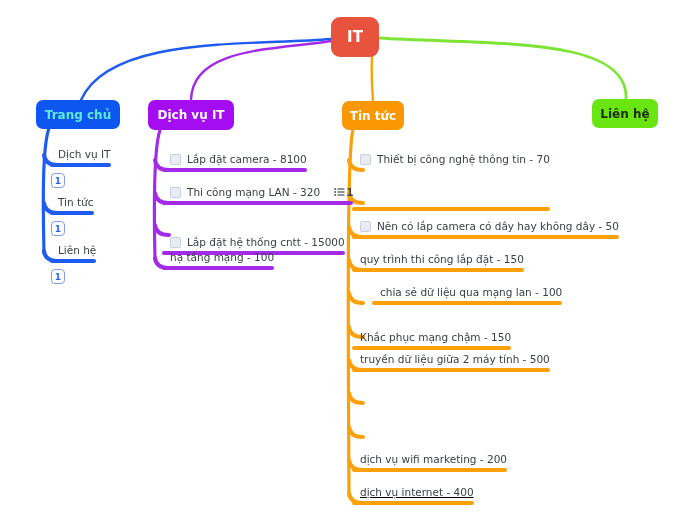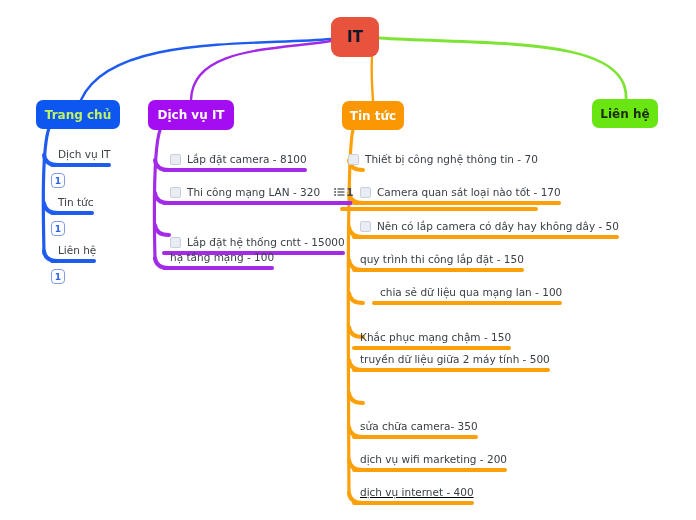--- a/index.html
+++ b/index.html
@@ -69,25 +69,25 @@
       <path d="M 349 260 Q 350 270 363 270" fill="none" stroke="#FCA00A" stroke-width="4" stroke-linecap="round"></path>
       <path d="M 349 293 Q 350 303 363 303" fill="none" stroke="#FCA00A" stroke-width="4" stroke-linecap="round"></path>
       <path d="M 349 327 Q 350 337 363 337" fill="none" stroke="#FCA00A" stroke-width="4" stroke-linecap="round"></path>
       <path d="M 349 360 Q 350 370 363 370" fill="none" stroke="#FCA00A" stroke-width="4" stroke-linecap="round"></path>
       <path d="M 349 393 Q 350 403 363 403" fill="none" stroke="#FCA00A" stroke-width="4" stroke-linecap="round"></path>
       <path d="M 349 427 Q 350 437 363 437" fill="none" stroke="#FCA00A" stroke-width="4" stroke-linecap="round"></path>
       <path d="M 349 460 Q 350 470 363 470" fill="none" stroke="#FCA00A" stroke-width="4" stroke-linecap="round"></path>
       <path d="M 349 493 Q 350 503 363 503" fill="none" stroke="#FCA00A" stroke-width="4" stroke-linecap="round"></path>
     </svg>
 
-  <div class="node n-root" style="background: rgb(232, 83, 61); color: #0f172a;">
+  <div class="node n-root" style="background: rgb(232, 83, 61); color: #ffffff;">
     <span>IT</span>
   </div>
 
-  <div class="node n-b0" style="background: rgb(13, 87, 240); color: #bef264;">
+  <div class="node n-b0" style="background: rgb(13, 87, 240); color: #5eead4;">
     <span>Trang chủ</span>
   </div>
 
   <div class="node n-b1" style="background: rgb(164, 13, 242); color: rgb(255, 255, 255);">
     <span>Dịch vụ IT</span>
   </div>
 
   <div class="node n-b2" style="background: rgb(251, 151, 2); color: rgb(255, 255, 255);">
     <span>Tin tức</span>
   </div>
@@ -156,32 +156,28 @@
         <span class="mm-label">Lắp đặt hệ thống cntt - 15000</span>
       </div>
       <div class="mm-underline" style="background: rgb(163, 43, 232);"></div>
     </div>
     <div class="mm-item" style="left: 162px; top: 250px;">
       <div class="mm-row">
         <span class="mm-label">hạ tầng mạng - 100</span>
       </div>
       <div class="mm-underline" style="background: rgb(163, 43, 232);"></div>
     </div>
-    <div class="mm-item" style="left: 340px; top: 152px; gap: 39px;">
+    <div class="mm-item" style="left: 352px; top: 152px; gap: 39px;">
       <div class="mm-row">
         <span class="mm-cb"></span>
         <span class="mm-label">Thiết bị công nghệ thông tin - 70</span>
       </div>
       <div class="mm-underline" style="background: rgb(252, 160, 10);"></div>
     </div>
     <div class="mm-item" style="left: 352px; top: 185px;">
-      <div class="mm-row">
-        <span class="mm-cb"></span>
-        <span class="mm-label">Camera quan sát loại nào tốt - 170</span>
-      </div>
       <div class="mm-underline" style="background: rgb(252, 160, 10);"></div>
     </div>
     <div class="mm-item" style="left: 352px; top: 219px;">
       <div class="mm-row">
         <span class="mm-cb"></span>
         <span class="mm-label">Nên có lắp camera có dây hay không dây - 50</span>
       </div>
       <div class="mm-underline" style="background: rgb(252, 160, 10);"></div>
     </div>
     <div class="mm-item" style="left: 352px; top: 252px;">
@@ -201,26 +197,20 @@
         <span class="mm-label">Khắc phục mạng chậm - 150</span>
       </div>
       <div class="mm-underline" style="background: rgb(252, 160, 10);"></div>
     </div>
     <div class="mm-item" style="left: 352px; top: 352px;">
       <div class="mm-row">
         <span class="mm-label">truyền dữ liệu giữa 2 máy tính - 500</span>
       </div>
       <div class="mm-underline" style="background: rgb(252, 160, 10);"></div>
     </div>
-    <div class="mm-item" style="left: 352px; top: 419px;">
-      <div class="mm-row">
-        <span class="mm-label">sửa chữa camera- 350</span>
-      </div>
-      <div class="mm-underline" style="background: rgb(252, 160, 10);"></div>
-    </div>
     <div class="mm-item" style="left: 352px; top: 452px;">
       <div class="mm-row">
         <span class="mm-label">dịch vụ wifi marketing - 200</span>
       </div>
       <div class="mm-underline" style="background: rgb(252, 160, 10);"></div>
     </div>
     <div class="mm-item" style="left: 352px; top: 485px; text-decoration: underline;">
       <div class="mm-row">
         <span class="mm-label">dịch vụ internet - 400</span>
       </div>

